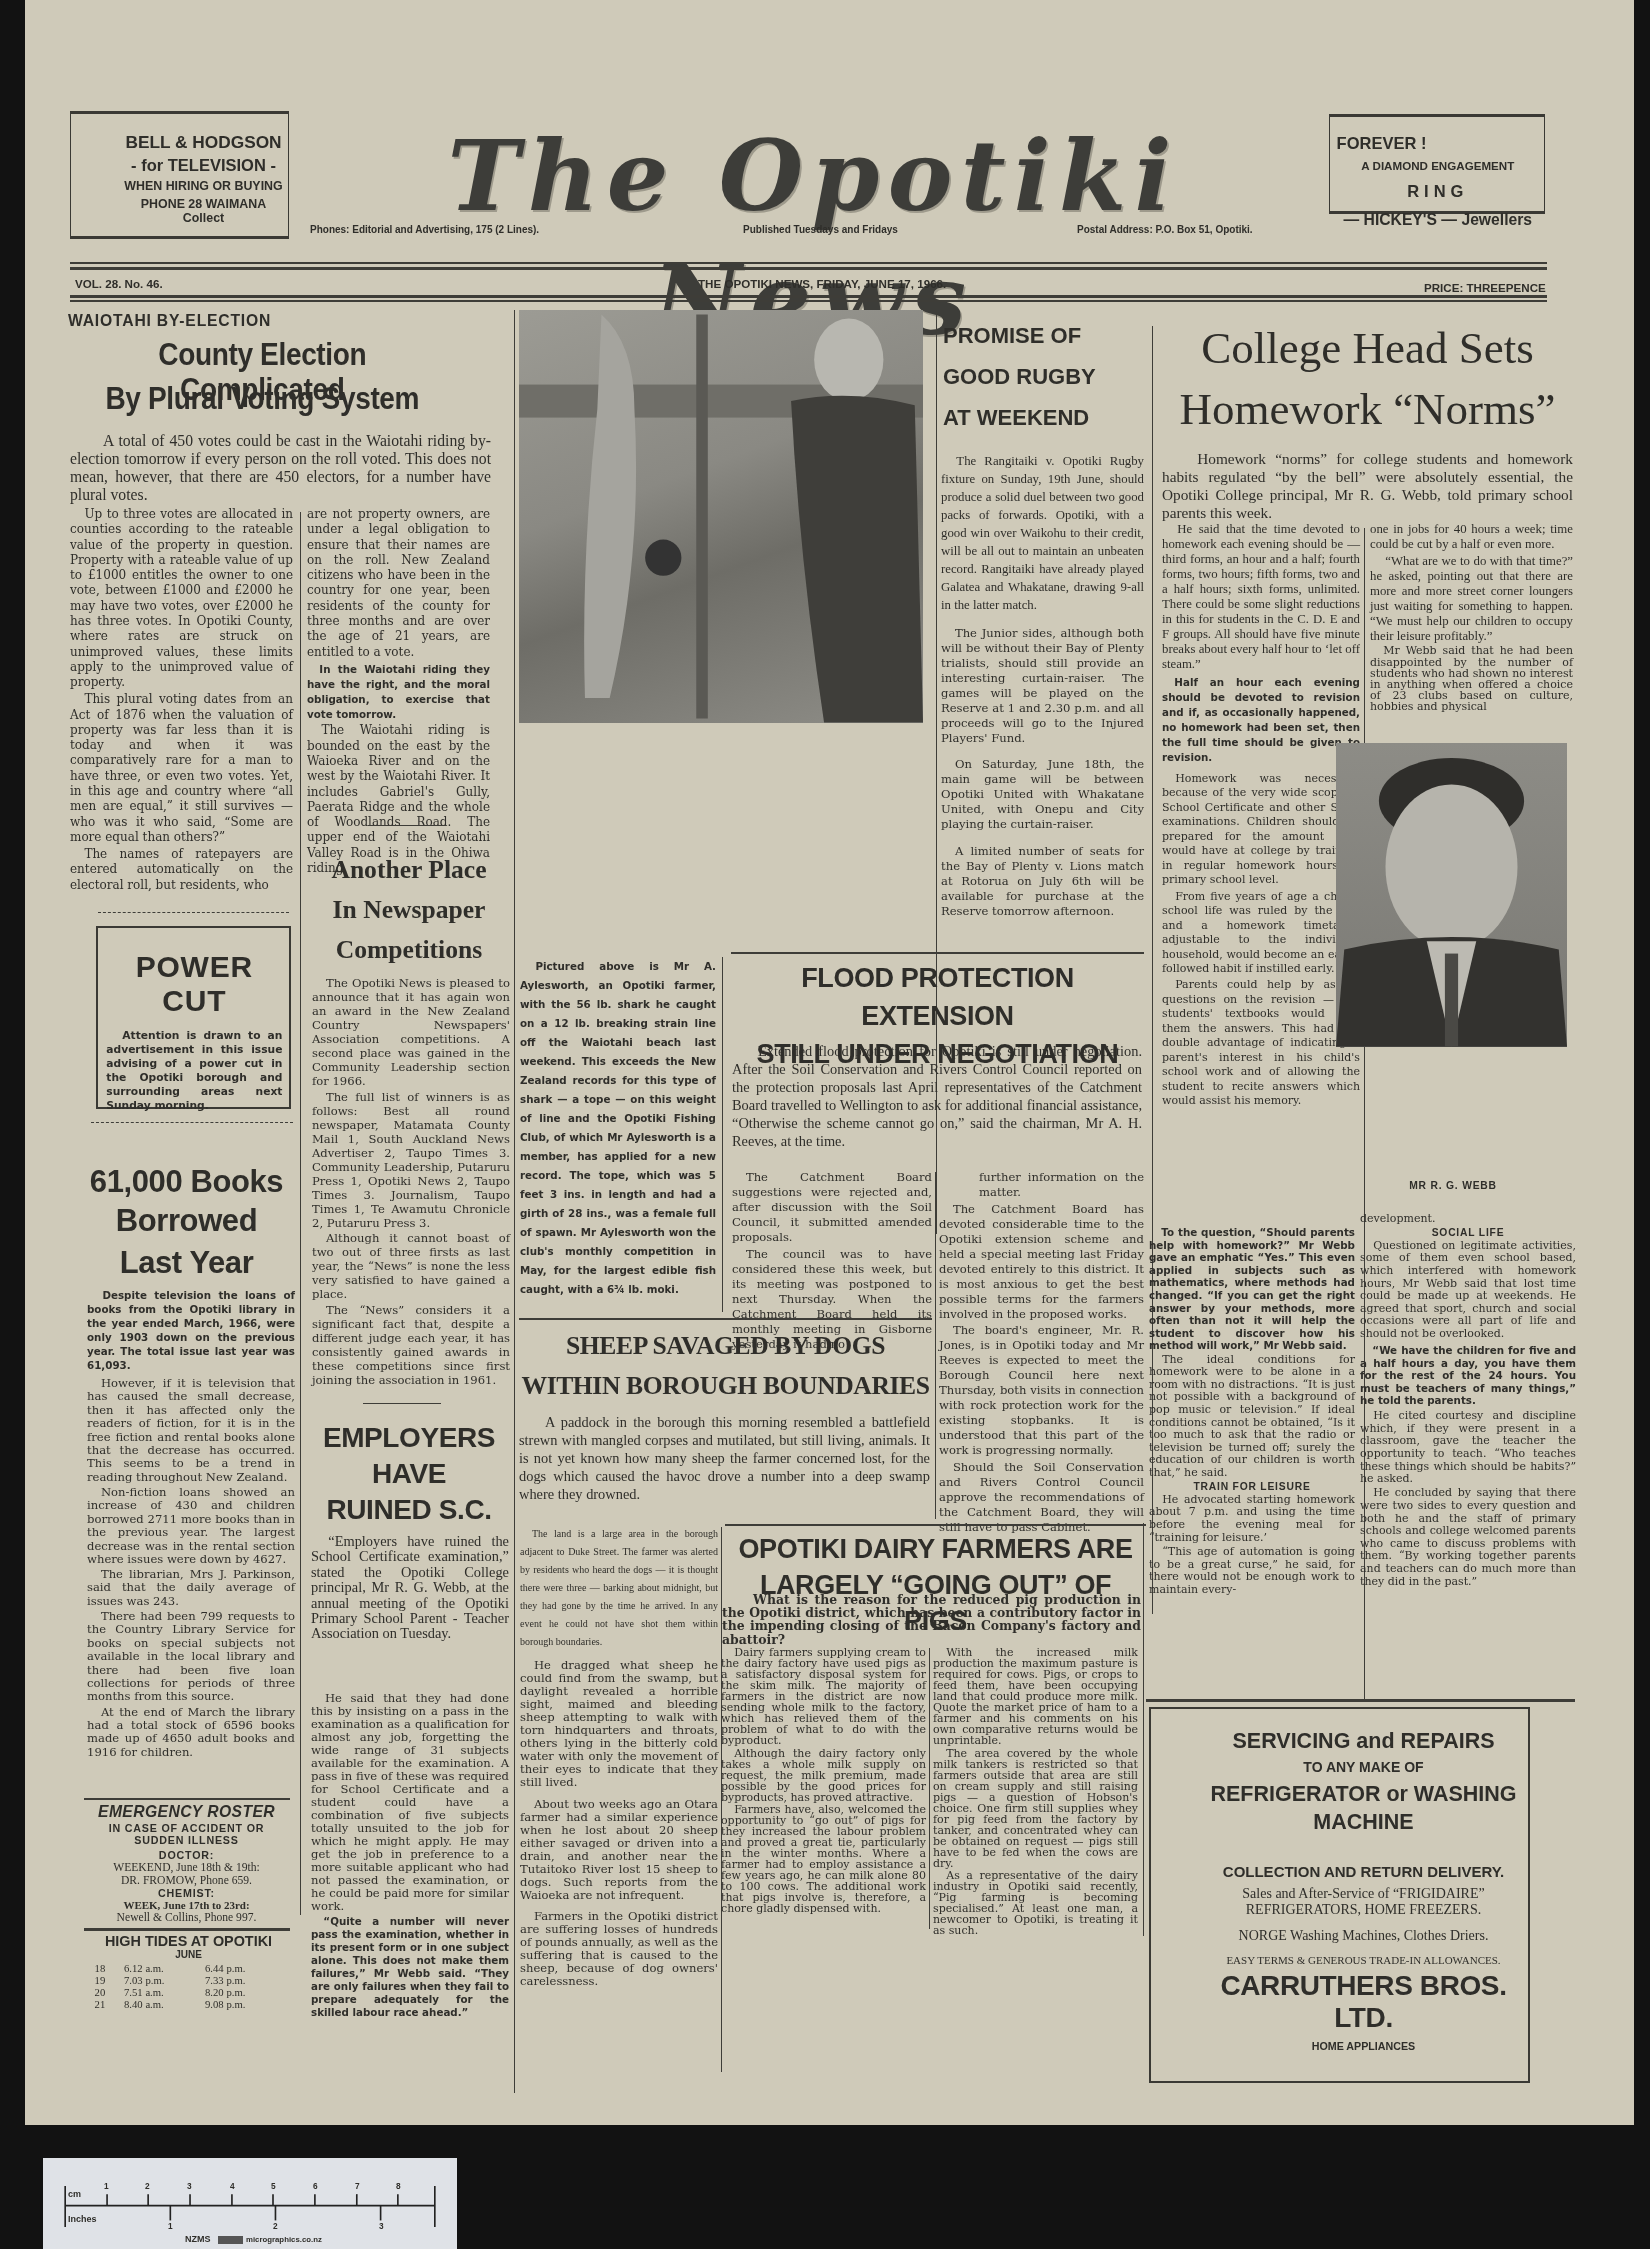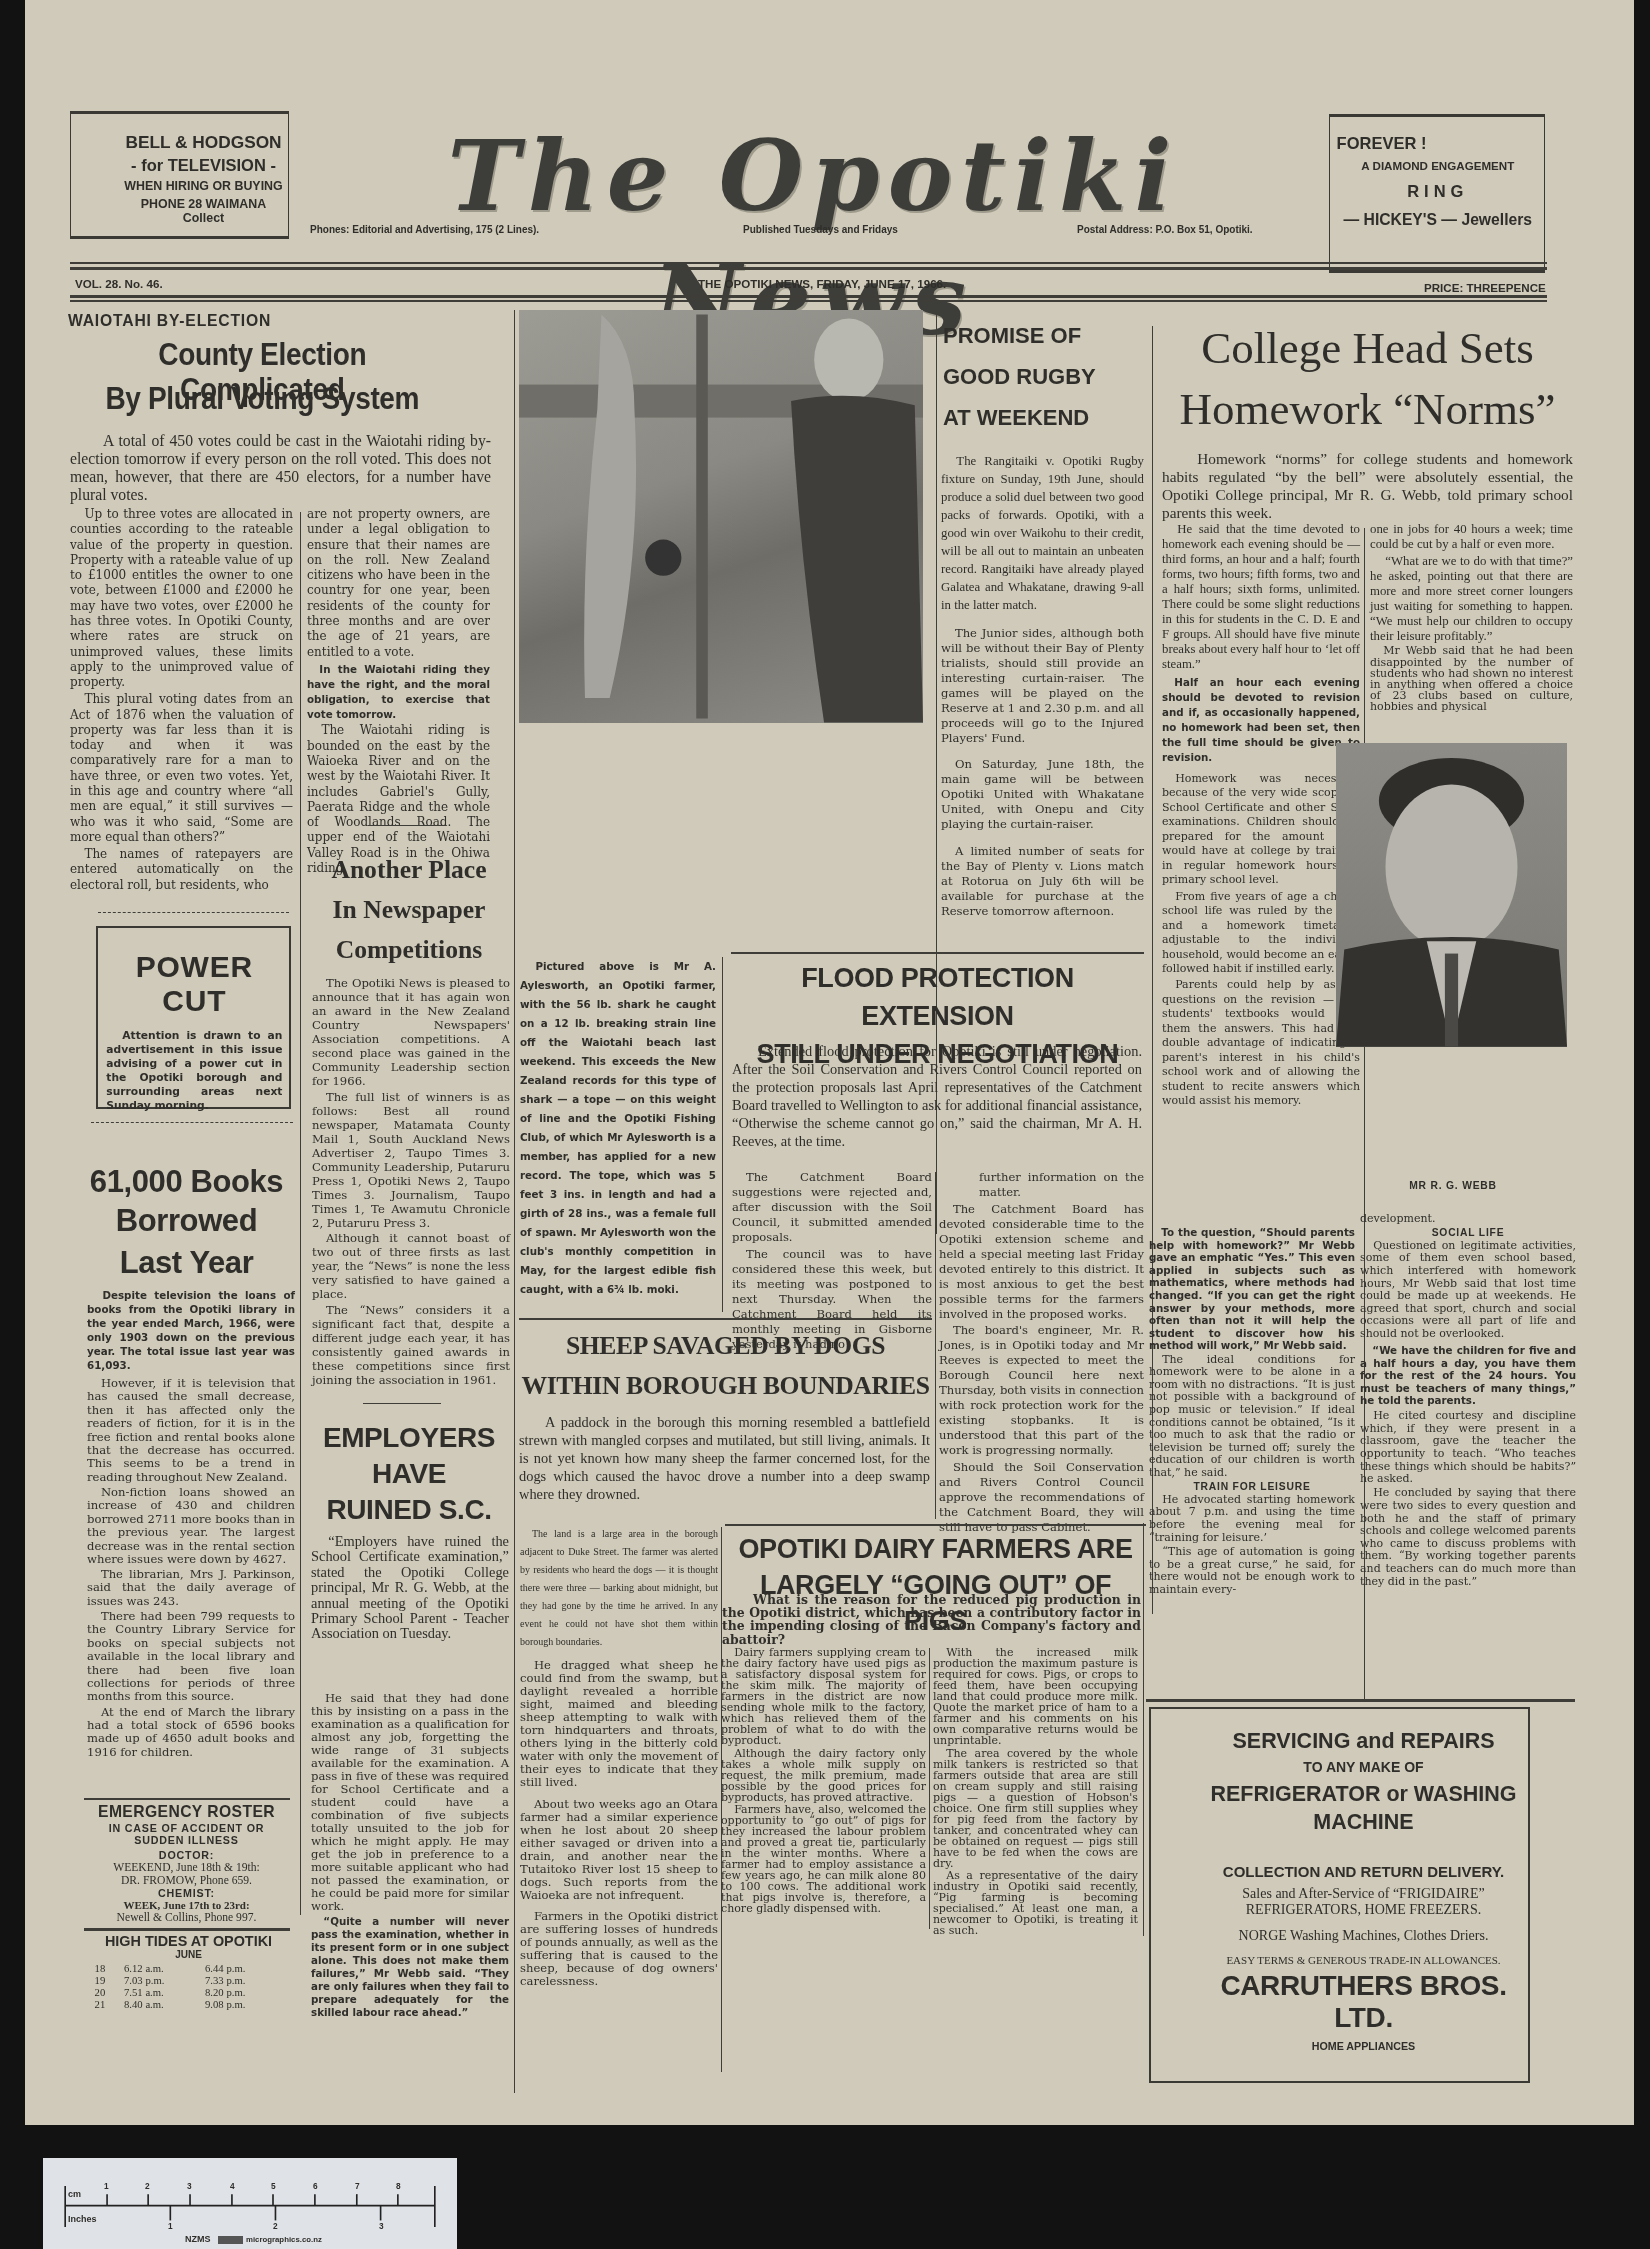--- a/index.html
+++ b/index.html
@@ -32,21 +32,21 @@
     <div style="font-size:12.4px;margin-top:4.1px;">WHEN HIRING OR BUYING</div>
     <div style="font-size:12.4px;margin-top:4.1px;">PHONE 28 WAIMANA Collect</div>
   </div>
 
   <div class="abs center masthead-title" style="left:281px;top:114px;width:1015px;height:124px;line-height:124px;">The Opotiki News</div>
 
   <div class="abs sans" style="left:285px;top:224px;font-size:10px;font-weight:700;">Phones: Editorial and Advertising, 175 (2 Lines).</div>
   <div class="abs sans" style="left:718px;top:224px;font-size:10px;font-weight:700;">Published Tuesdays and Fridays</div>
   <div class="abs sans" style="left:1052px;top:224px;font-size:10px;font-weight:700;">Postal Address: P.O. Box 51, Opotiki.</div>
 
-  <div class="box sans" style="left:1304px;top:114px;width:216px;height:159px;border-width:1.7px;border-top-width:3.3px;border-bottom-width:3.3px;padding:16.5px 5px 0 6.6px;font-weight:700;">
+  <div class="box sans" style="left:1304px;top:114px;width:216px;height:100px;border-width:1.7px;border-top-width:3.3px;border-bottom-width:3.3px;padding:16.5px 5px 0 6.6px;font-weight:700;">
     <div style="font-size:16.5px;">FOREVER !</div>
     <div class="center" style="font-size:11.6px;margin-top:6.6px;">A DIAMOND ENGAGEMENT</div>
     <div class="center" style="font-size:16.5px;margin-top:10px;letter-spacing:5px;">RING</div>
     <div class="center" style="font-size:15.7px;margin-top:10px;">— HICKEY'S — Jewellers</div>
   </div>
 
   <div class="hrule" style="left:45px;top:262px;width:1477px;height:1.7px;"></div>
   <div class="hrule" style="left:45px;top:267px;width:1477px;height:2.5px;"></div>
   <div class="abs sans" style="left:50px;top:277px;font-size:11.6px;font-weight:700;">VOL. 28. No. 46.</div>
   <div class="abs sans" style="left:673px;top:277px;font-size:11.6px;font-weight:700;">THE OPOTIKI NEWS, FRIDAY, JUNE 17, 1966.</div>
@@ -86,21 +86,21 @@
   <div class="abs body" style="left:62px;top:1377px;width:208px;font-size:11.6px;line-height:13.4px;">
     <p>However, if it is television that has caused the small decrease, then it has affected only the readers of fiction, for it is in the free fiction and rental books alone that the decrease has occurred. This seems to be a trend in reading throughout New Zealand.</p>
     <p>Non-fiction loans showed an increase of 430 and children borrowed 2711 more books than in the previous year. The largest decrease was in the rental section where issues were down by 4627.</p>
     <p>The librarian, Mrs J. Parkinson, said that the daily average of issues was 243.</p>
     <p>There had been 799 requests to the Country Library Service for books on special subjects not available in the local library and there had been five loan collections for periods of three months from this source.</p>
     <p>At the end of March the library had a total stock of 6596 books made up of 4650 adult books and 1916 for children.</p>
   </div>
 
   <div class="hrule" style="left:59px;top:1798px;width:206px;"></div>
   <div class="abs center sans" style="left:56px;top:1803px;width:211px;font-weight:700;">
-    <div style="font-size:15.7px;letter-spacing:0.4px;">EMERGENCY ROSTER</div>
+    <div style="font-size:15.7px;letter-spacing:0.4px;font-style:italic;">EMERGENCY ROSTER</div>
     <div style="font-size:10.7px;letter-spacing:0.8px;margin-top:0.8px;">IN CASE OF ACCIDENT OR</div>
     <div style="font-size:10.7px;letter-spacing:0.8px;">SUDDEN ILLNESS</div>
     <div style="font-size:10.7px;letter-spacing:0.8px;margin-top:3.3px;">DOCTOR:</div>
     <div class="serif" style="font-size:11.6px;font-weight:400;">WEEKEND, June 18th &amp; 19th:</div>
     <div class="serif" style="font-size:11.6px;font-weight:400;">DR. FROMOW, Phone 659.</div>
     <div style="font-size:10.7px;letter-spacing:0.8px;">CHEMIST:</div>
     <div class="serif" style="font-size:11px;font-weight:700;">WEEK, June 17th to 23rd:</div>
     <div class="serif" style="font-size:11.6px;font-weight:400;">Newell &amp; Collins, Phone 997.</div>
   </div>
 

